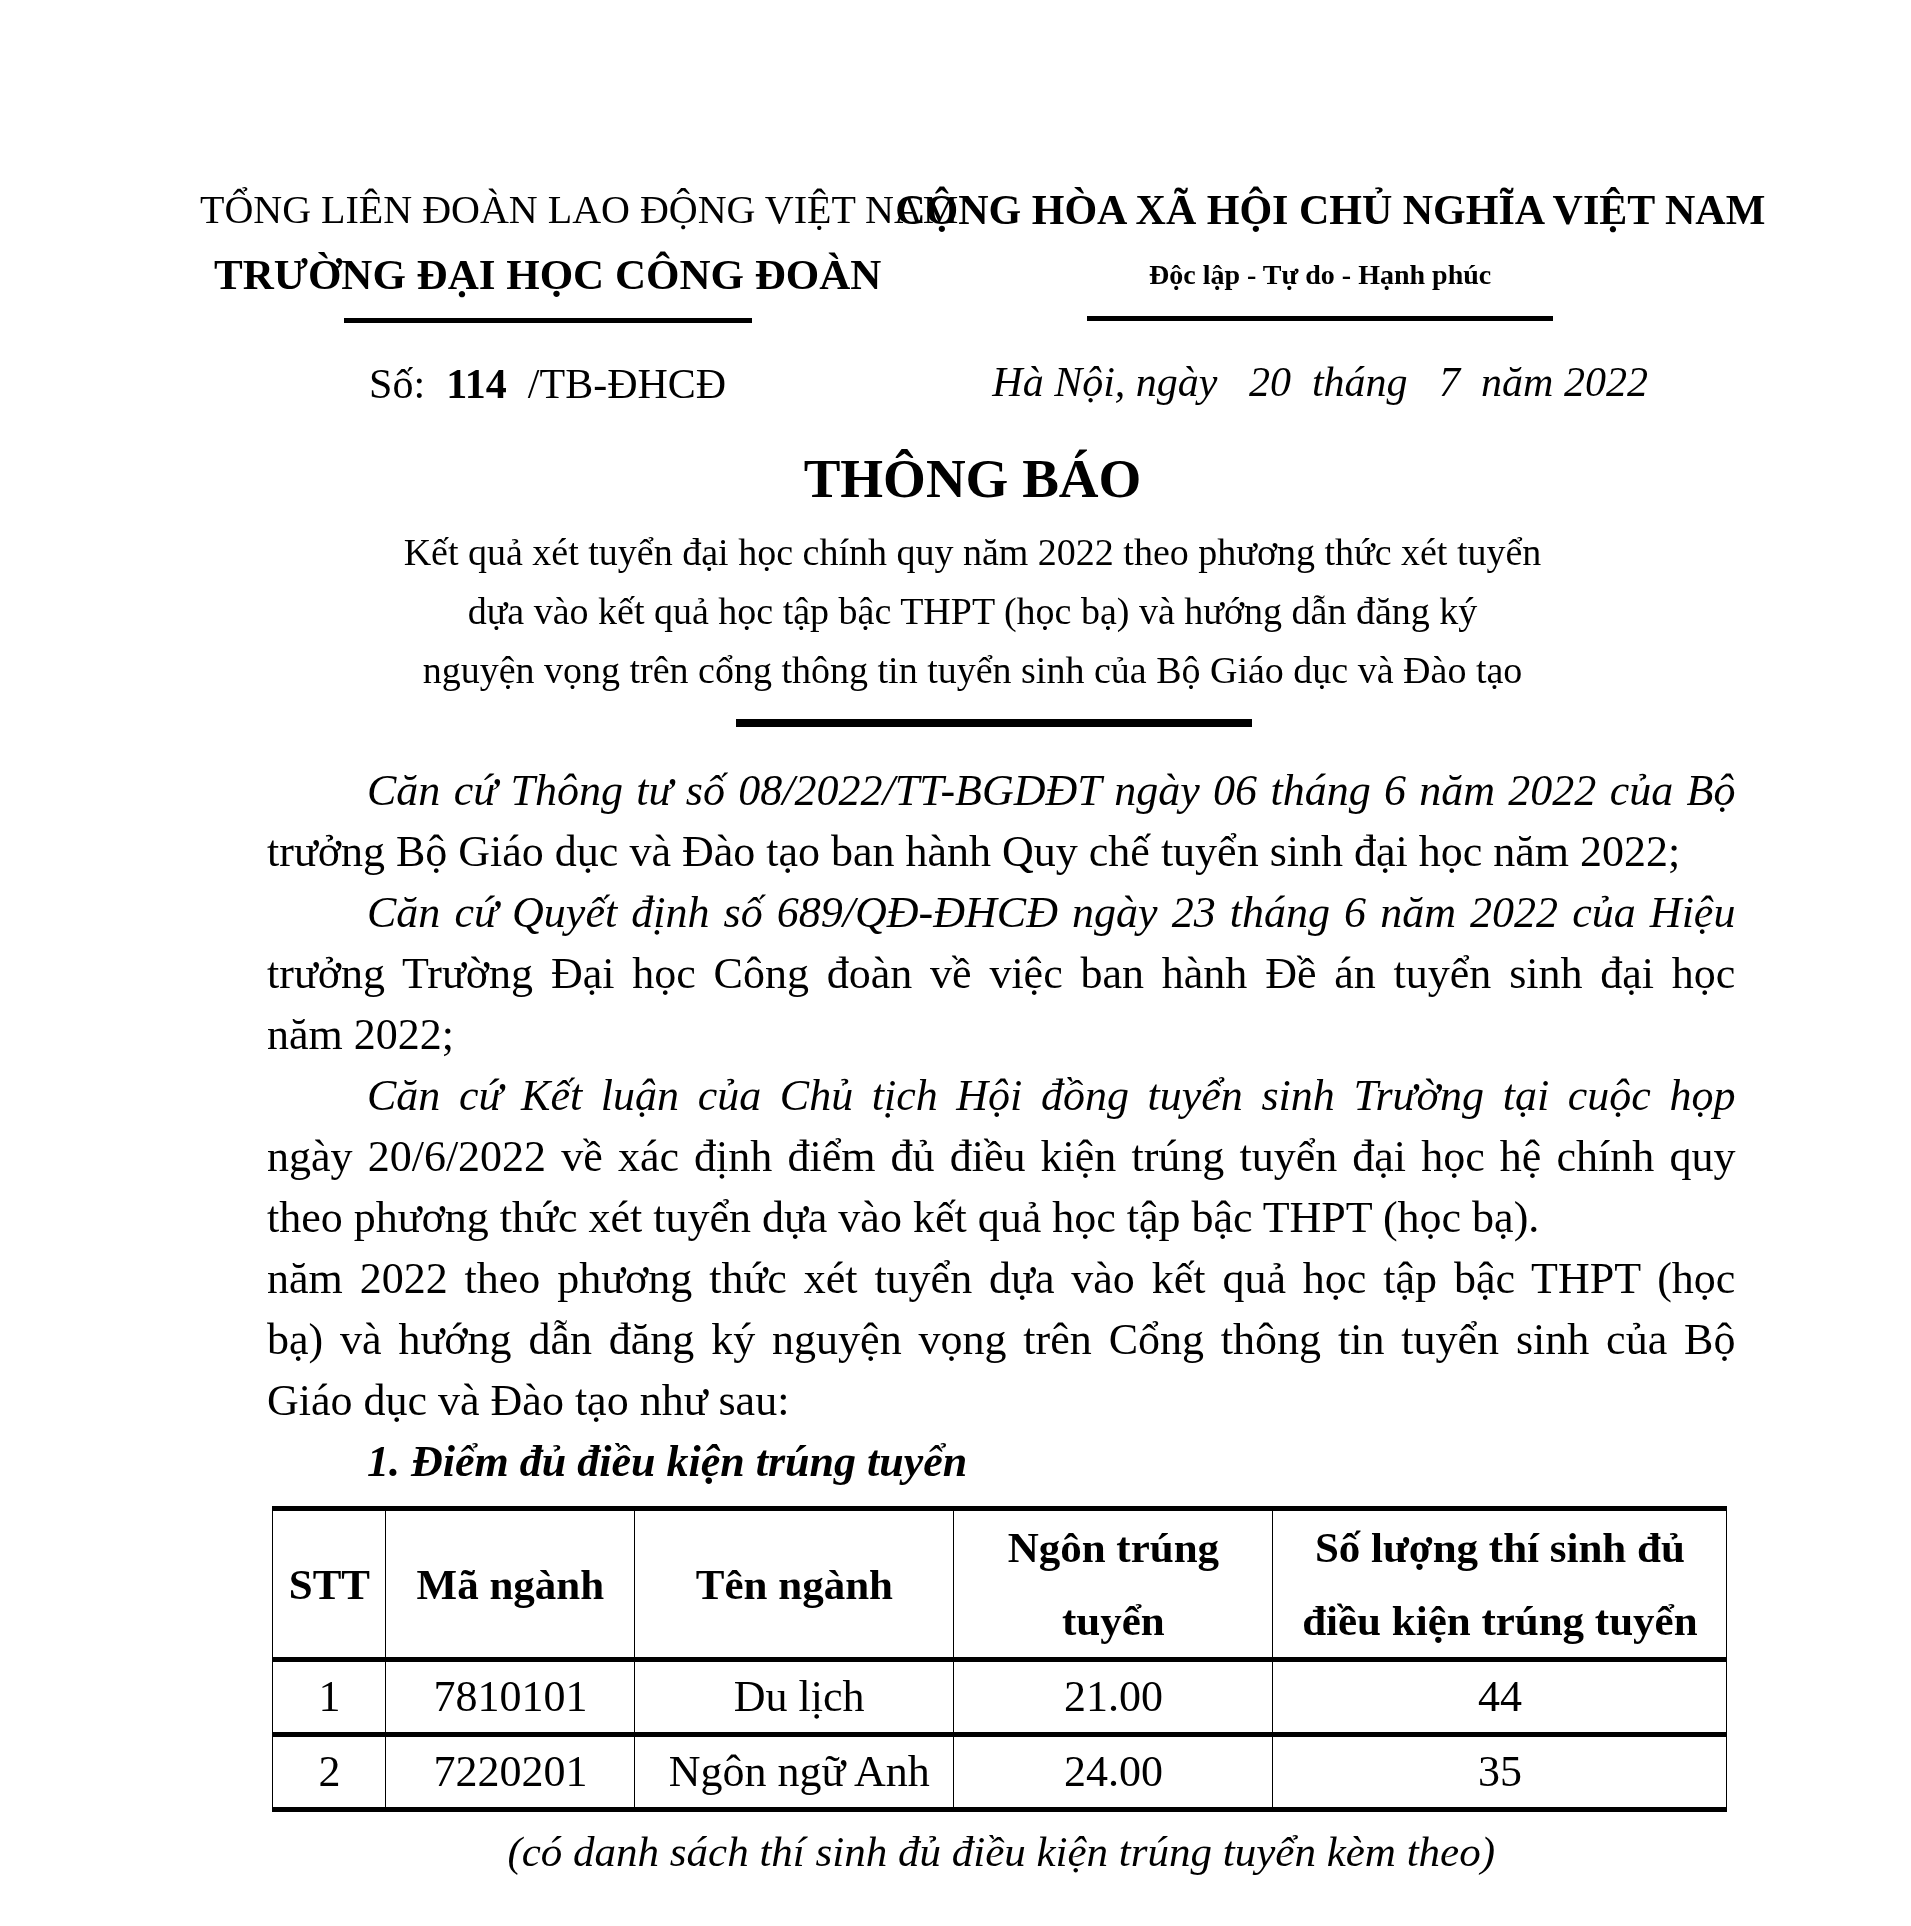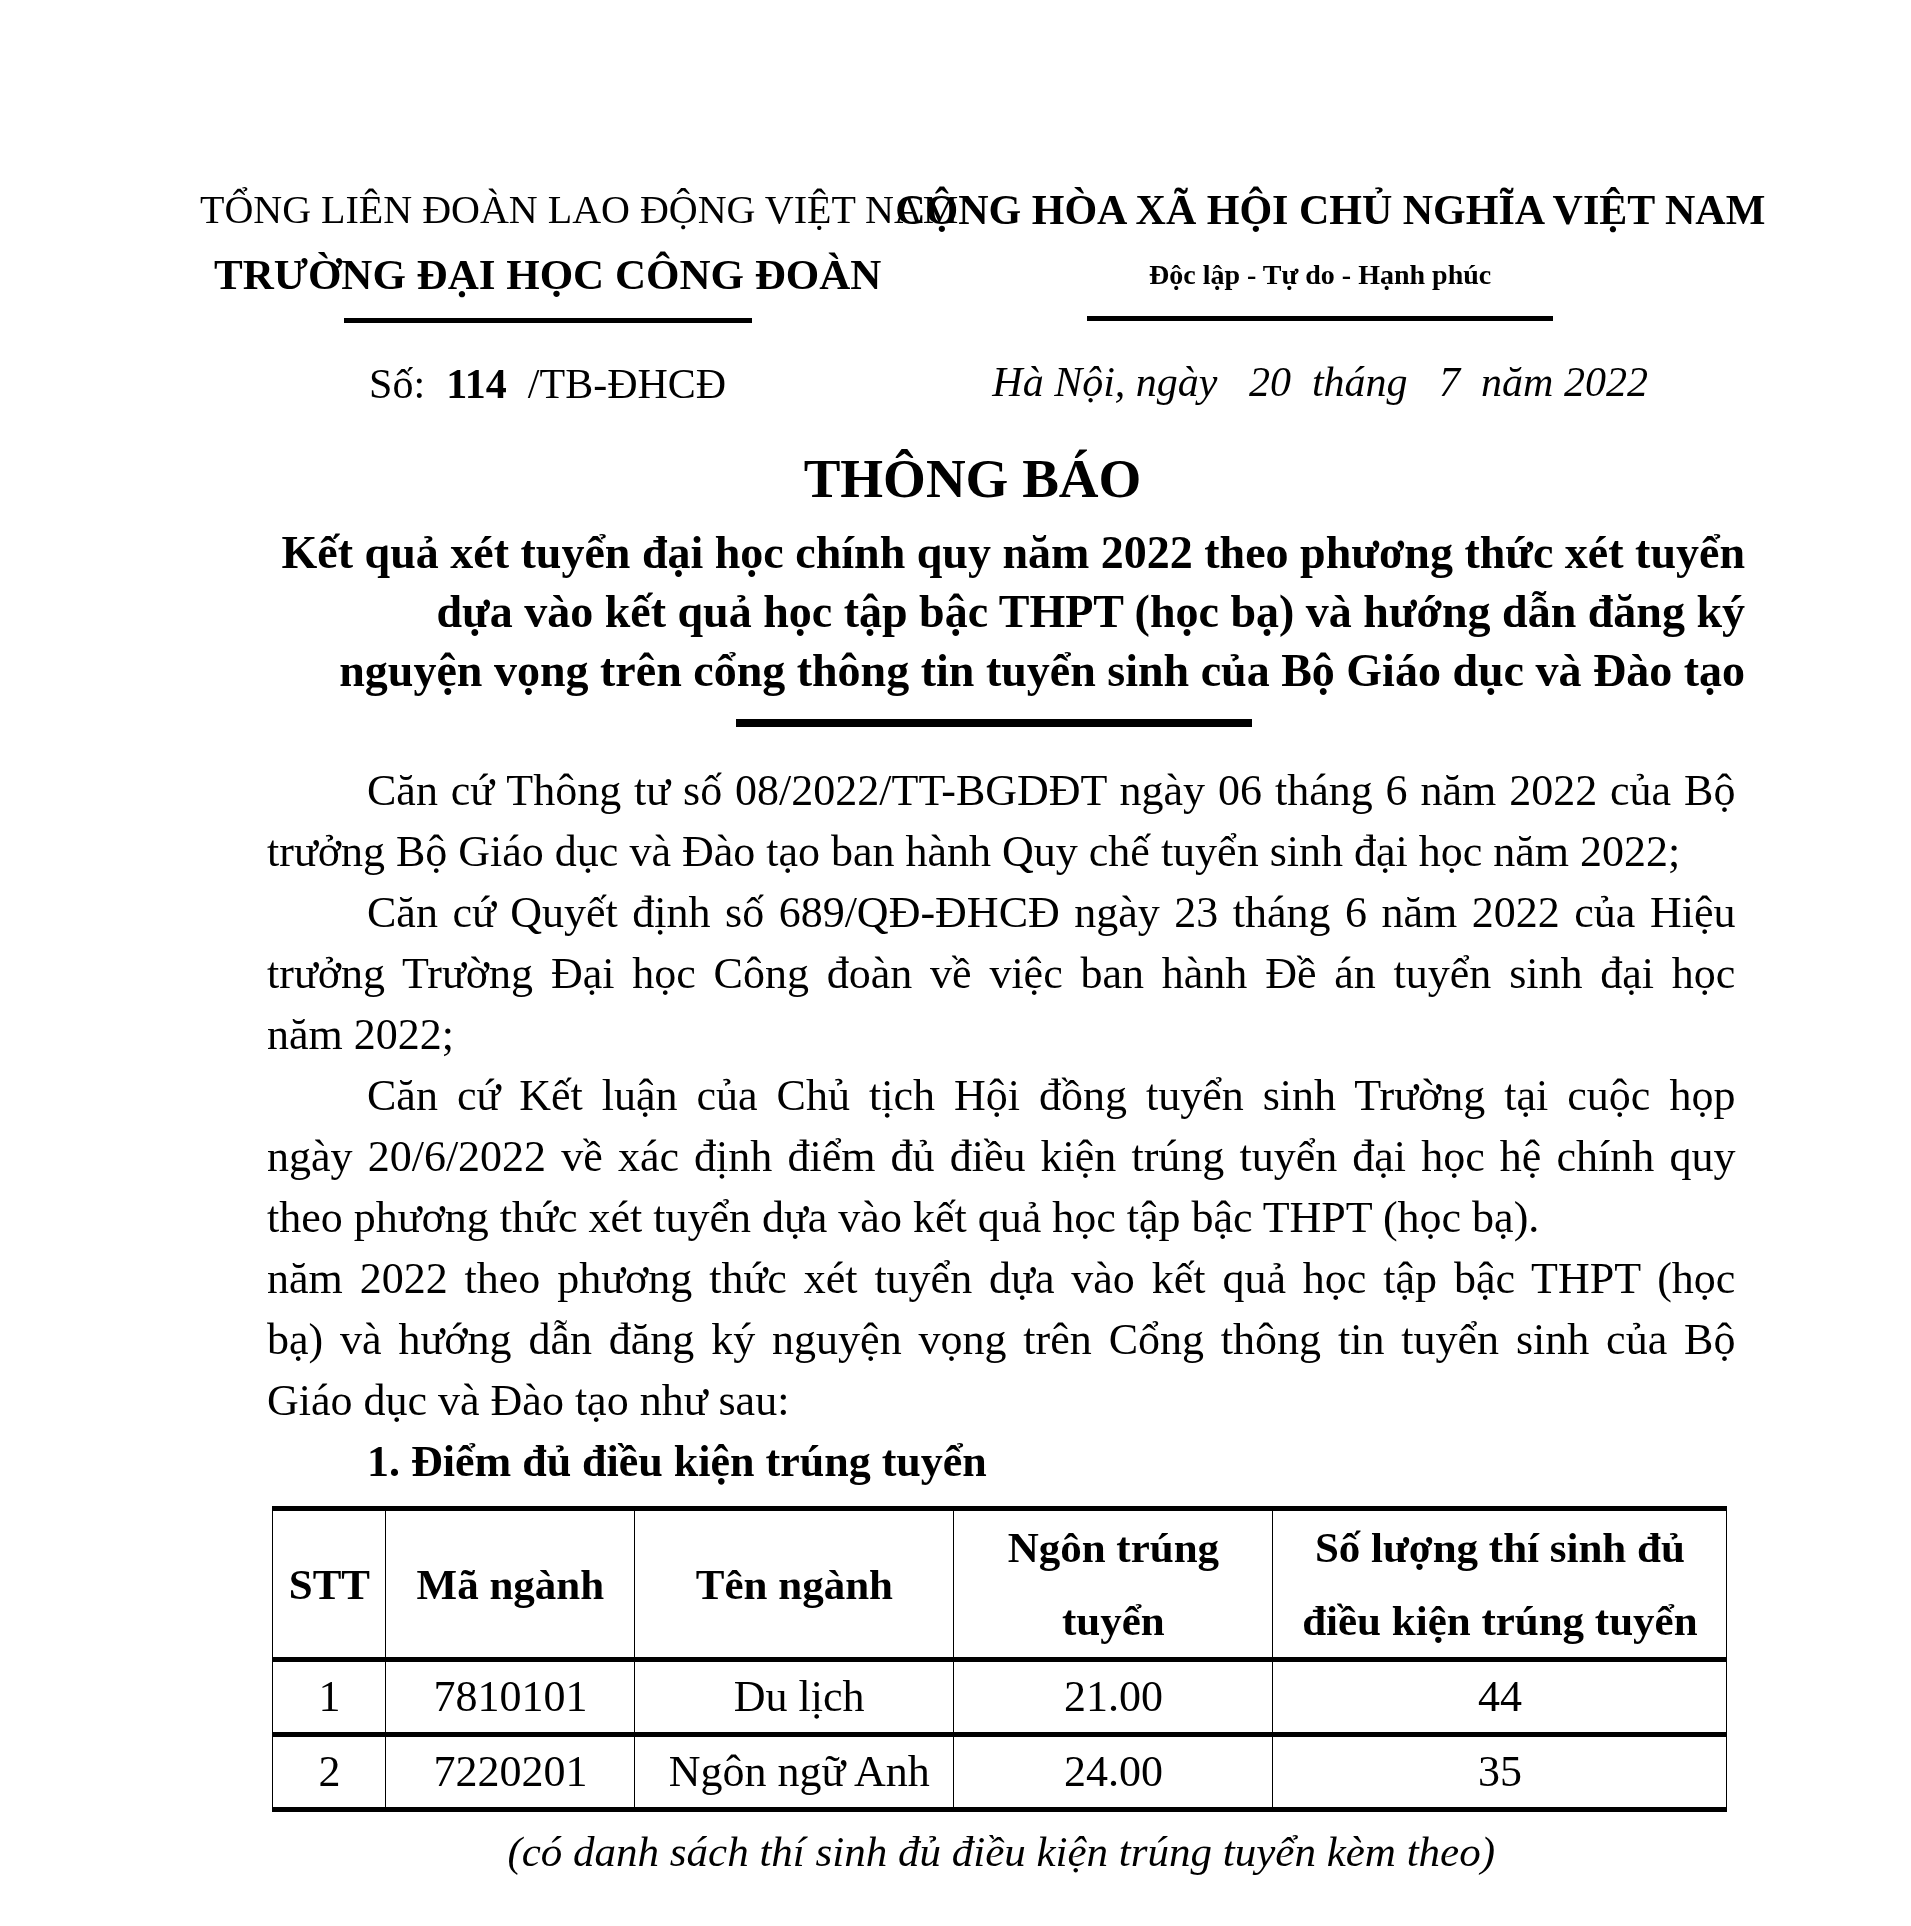--- a/index.html
+++ b/index.html
@@ -26,27 +26,27 @@
   .hrule-right { width: 466px; margin: 10px auto 0; }
   .h-doc-no   { margin-top: 32px; font-size: 42px; line-height: 58px; white-space: pre-wrap; }
   .h-doc-no .num { font-weight: 700; }
   .h-motto1 { font-size: 42px; font-weight: 700; line-height: 58px; white-space: nowrap; }
   .h-motto2 { font-size: 28px; font-weight: 700; line-height: 62px; margin-top: 5.4px; white-space: nowrap; }
   .h-dateline { margin-top: 32px; font-size: 42px; line-height: 58px; font-style: italic; white-space: pre-wrap; }
   
   .title-block { text-align: center; margin-top: 37px; }
   .title-heading { font-size: 55px; font-weight: 700; line-height: 58px; }
   .title-lines { margin-top: 15.4px; }
-  .title-line { font-size: 46px; font-weight: 700; line-height: 59px; text-align: right; }
+  .title-line { font-size: 38px; font-weight: 400; line-height: 59px; }
   .title-rule { width: 516px; height: 8.5px; background: #000; margin: 18.5px auto 0; position: relative; left: 21px; }
   
   .body-content { margin-top: 33px; padding-left: 67px; padding-right: 9.6px; }
   .pline { font-size: 44px; line-height: 61px; text-align: justify; }
   .jall { text-align-last: justify; }
-  .indent { text-indent: 100px; }
+  .indent { text-indent: 100px; font-style: italic; }
   .hd { font-weight: 700; }
   
   table.adm { border-collapse: collapse; table-layout: fixed; width: 1454px; margin: 14px 0 8.5px 5.4px; }
   table.adm th, table.adm td { border: 1.9px solid #000; }
   table.adm th {
     border-top-width: 5px; border-bottom-width: 5px;
     font-size: 43px; font-weight: 700; text-align: center; vertical-align: middle;
     height: 143px; line-height: 73px; padding: 0 10px;
   }
   table.adm td {

